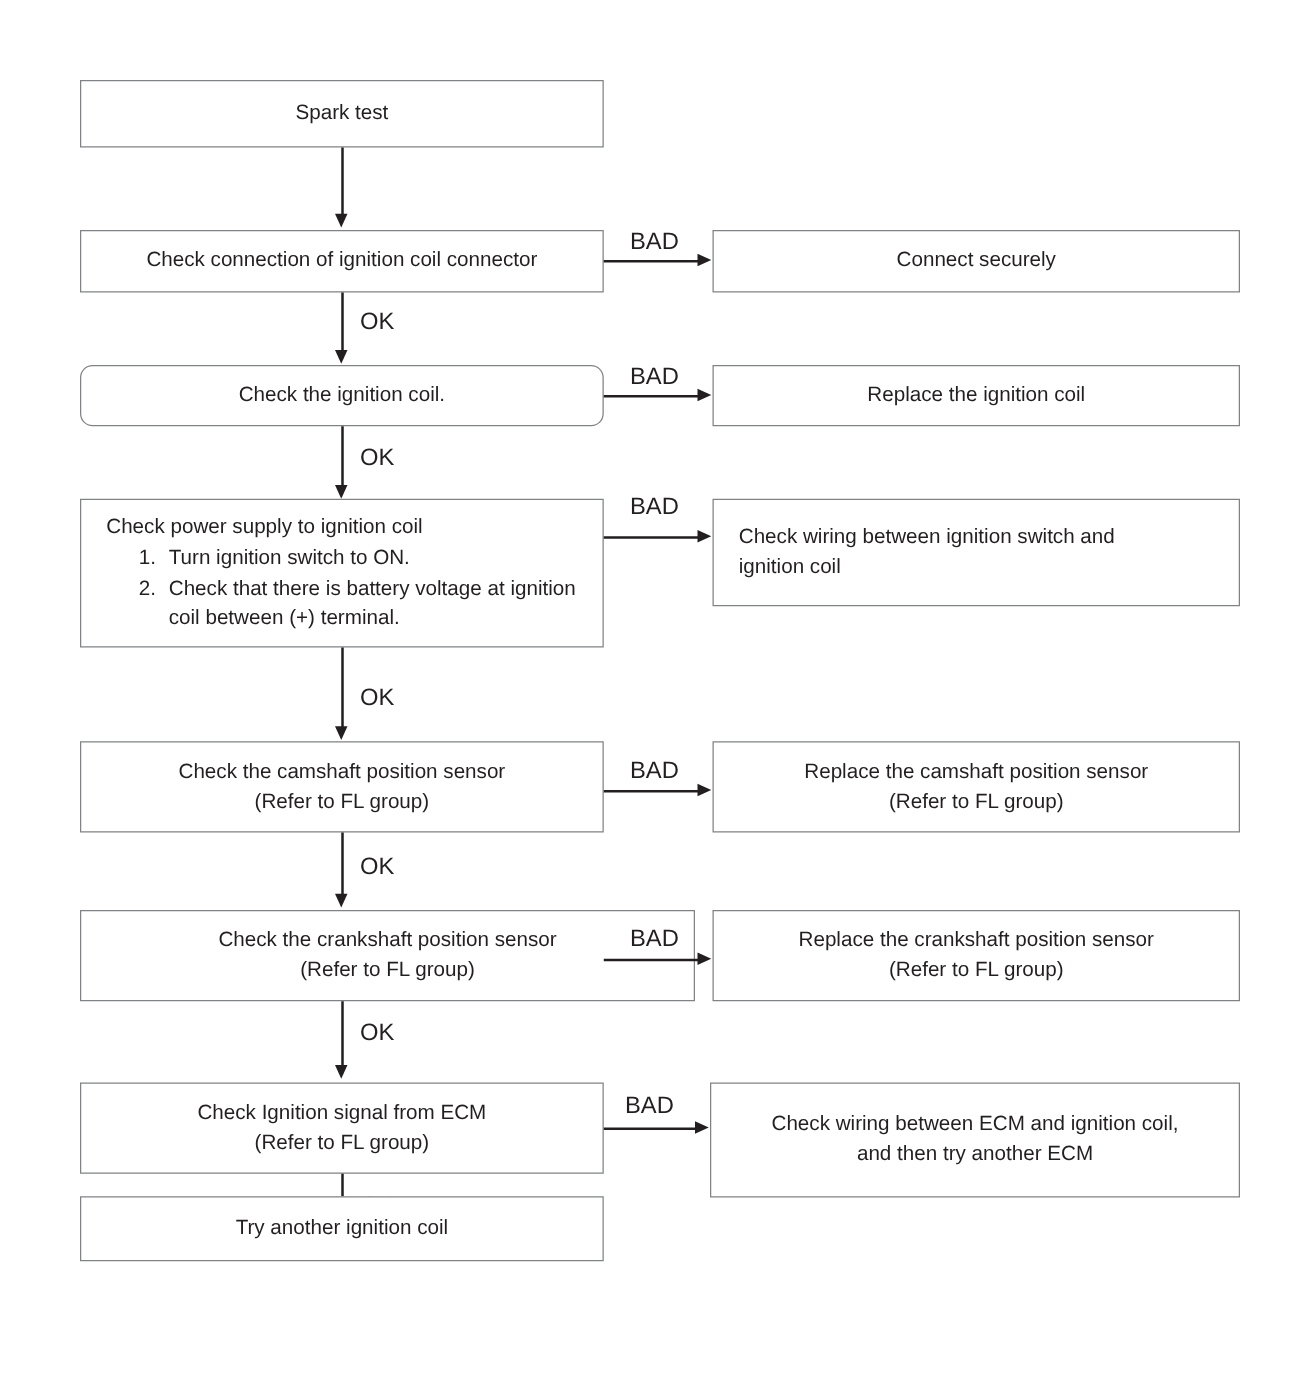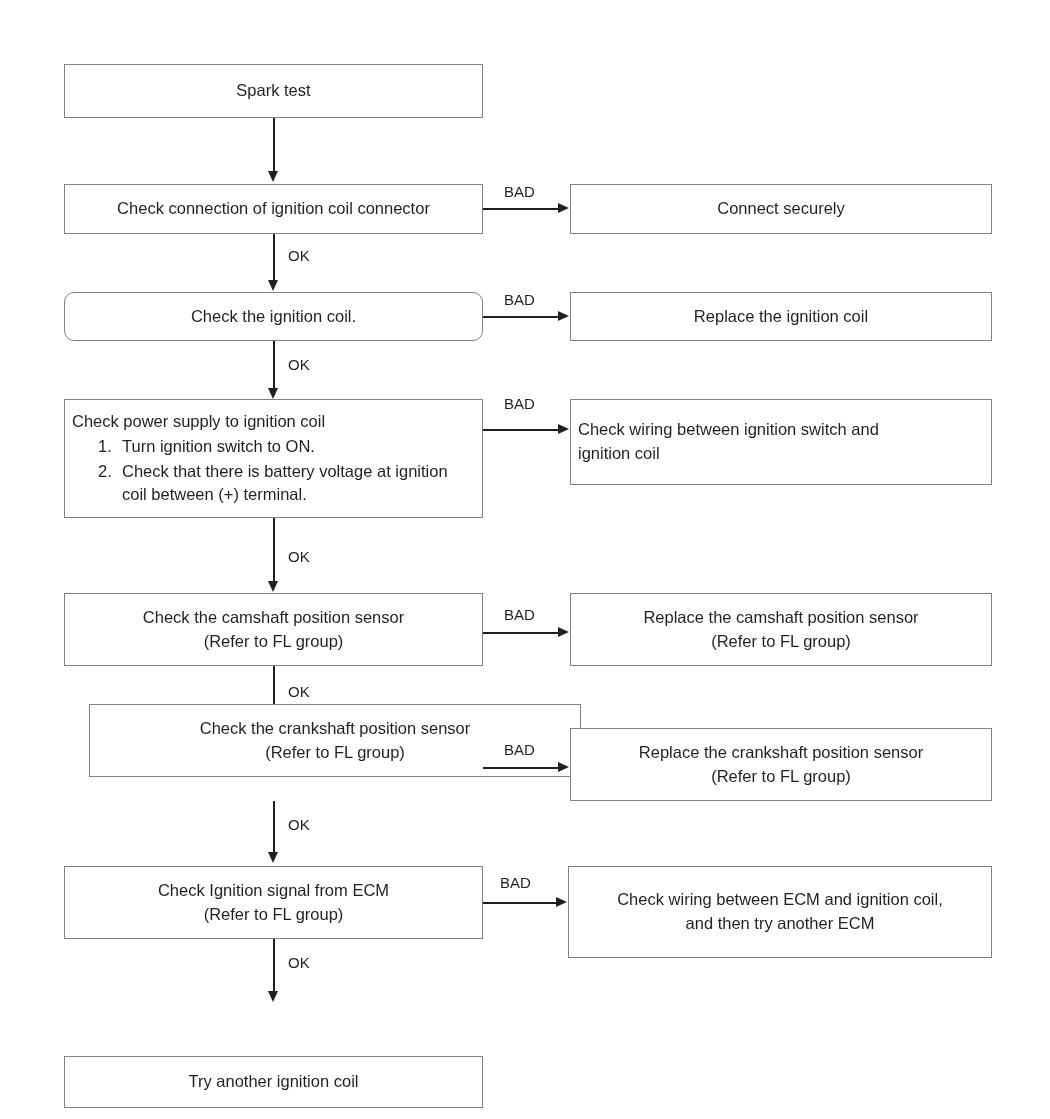--- a/index.html
+++ b/index.html
@@ -26,21 +26,21 @@
     justify-content: center;
     text-align: center;
     font-size: 16.5px;
     line-height: 1.45;
     color: #231f20;
     padding: 2px 10px;
   }
   .node.left-align {
     justify-content: flex-end;
     text-align: left;
-    padding-left: 7px;
+    padding-left: 20px;
   }
   .node .inner {
     width: 100%;
   }
   .node .inner.l {
     text-align: left;
   }
   .steps {
     margin: 0;
     padding: 0;
@@ -79,21 +79,21 @@
   .arrow-right {
     position: absolute;
     width: 0;
     height: 0;
     border-top: 5.5px solid transparent;
     border-bottom: 5.5px solid transparent;
     border-left: 11px solid #231f20;
   }
   .edge-label {
     position: absolute;
-    font-size: 15px;
+    font-size: 19px;
     line-height: 1;
     color: #231f20;
     white-space: nowrap;
   }
 </style>
 </head>
 <body>
 
 <div id="canvas">
 
@@ -182,21 +182,21 @@
   </div>
 
   <div class="hline" style="left:483px; top:632px; width:76px;"></div>
   <div class="arrow-right" style="left:558px; top:627px;"></div>
   <div class="edge-label" style="left:504px; top:607px;">BAD</div>
 
   <div class="vline" style="left:273px; top:666px; height:50px;"></div>
   <div class="arrow-down" style="left:268px; top:715px;"></div>
   <div class="edge-label" style="left:288px; top:684px;">OK</div>
 
-  <div class="node" style="left:64px; top:704px; width:492px; height:73px;margin-left:25px;">
+  <div class="node" style="left:64px; top:728px; width:492px; height:73px;">
     <div class="inner">
       <div>Check the crankshaft position sensor</div>
       <div>(Refer to FL group)</div>
     </div>
   </div>
 
   <div class="node" style="left:570px; top:728px; width:422px; height:73px;">
     <div class="inner">
       <div>Replace the crankshaft position sensor</div>
       <div>(Refer to FL group)</div>
@@ -226,17 +226,17 @@
   </div>
 
   <div class="hline" style="left:483px; top:902px; width:74px;"></div>
   <div class="arrow-right" style="left:556px; top:897px;"></div>
   <div class="edge-label" style="left:500px; top:875px;">BAD</div>
 
   <div class="vline" style="left:273px; top:939px; height:53px;"></div>
   <div class="arrow-down" style="left:268px; top:991px;"></div>
   <div class="edge-label" style="left:288px; top:955px;">OK</div>
 
-  <div class="node" style="left:64px; top:1056px; width:419px; height:52px;">
+  <div class="node" style="left:64px; top:957px; width:419px; height:52px;">
     <span class="inner">Try another ignition coil</span>
   </div>
 
 </div>
 
 </body></html>

